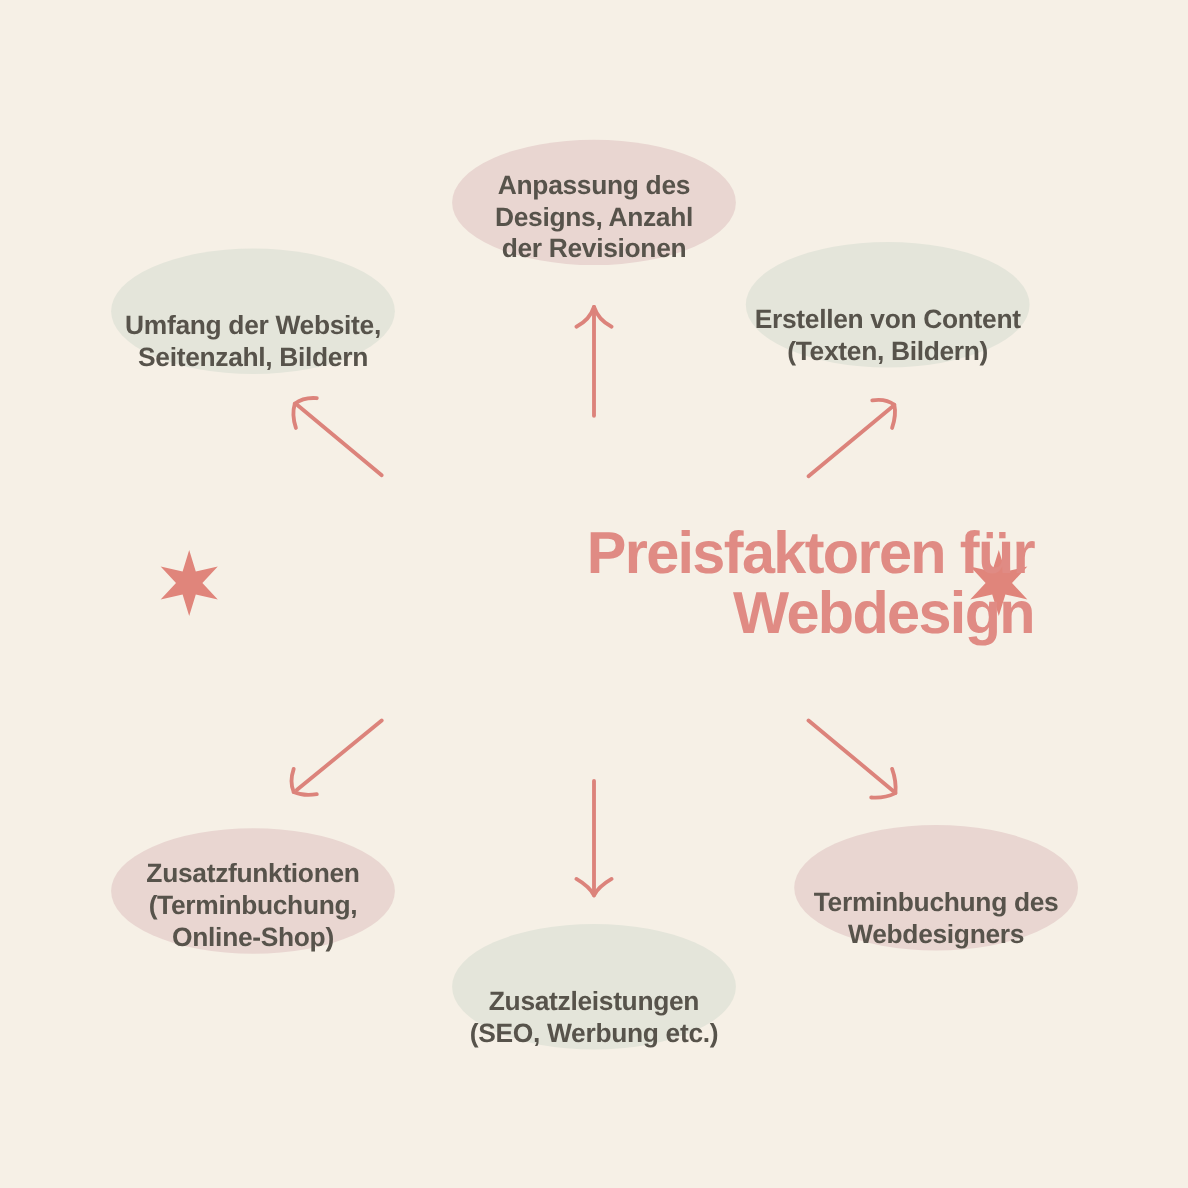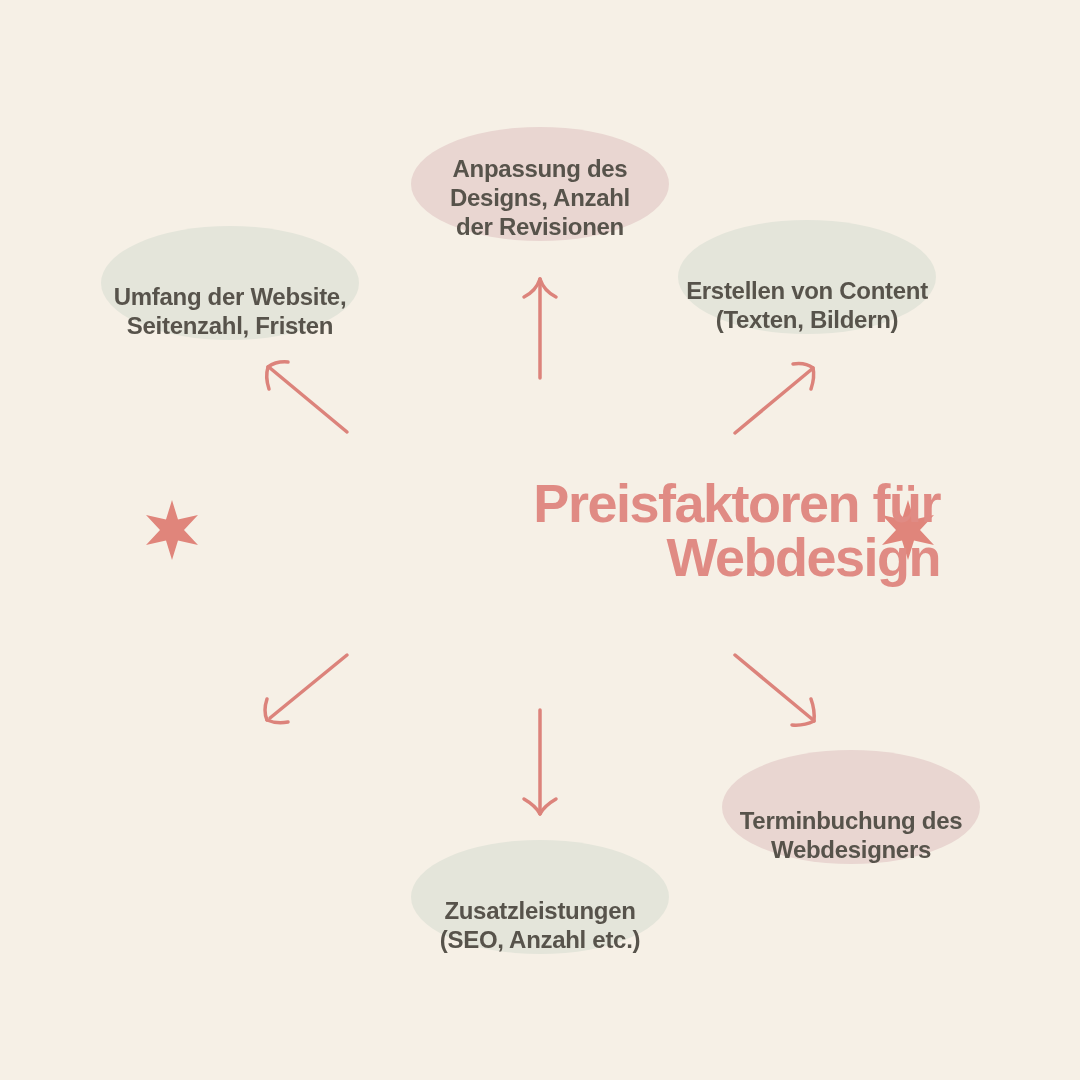--- a/index.html
+++ b/index.html
@@ -101,28 +101,33 @@
   <div class="title">Preisfaktoren für
 Webdesign</div>
 
   <div class="node rose node-top">
     <span>Anpassung des
 Designs, Anzahl
 der Revisionen</span>
   </div>
   <div class="node sage node-top-left">
     <span>Umfang der Website,
-Seitenzahl, Fristen</span>
+Seitenzahl, Bildern</span>
   </div>
   <div class="node sage node-top-right">
     <span>Erstellen von Content
 (Texten, Bildern)</span>
   </div>
+  <div class="node rose node-bottom-left">
+    <span>Zusatzfunktionen
+(Terminbuchung,
+Online-Shop)</span>
+  </div>
   <div class="node sage node-bottom-center">
     <span>Zusatzleistungen
-(SEO, Anzahl etc.)</span>
+(SEO, Werbung etc.)</span>
   </div>
   <div class="node rose node-bottom-right">
     <span>Terminbuchung des
 Webdesigners</span>
   </div>
 
 </div>
 
 </body></html>

